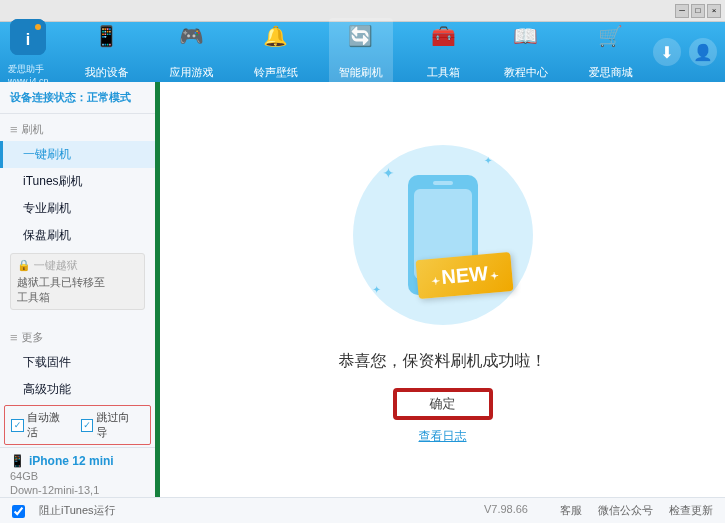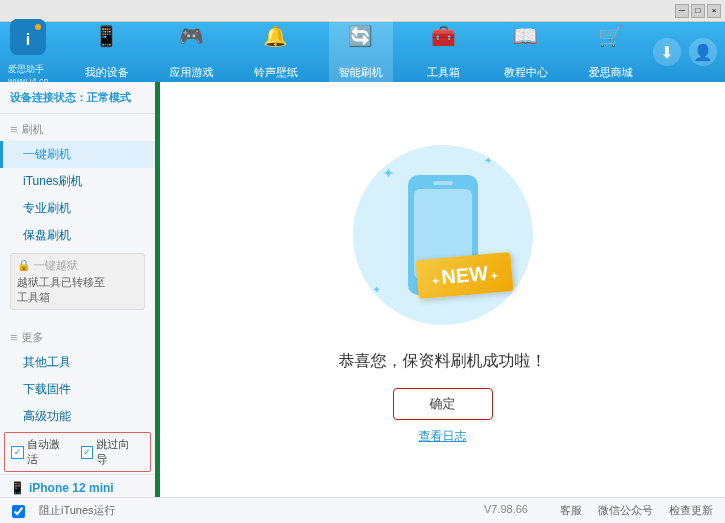--- a/index.html
+++ b/index.html
@@ -93,21 +93,21 @@
     .sidebar-section { margin-top: 4px; }
     .sidebar-section-header {
       display: flex; align-items: center;
       padding: 4px 10px;
       color: #888; font-size: 11px;
     }
     .sidebar-section-icon { margin-right: 4px; font-size: 13px; color: #aaa; }
 
     .sidebar-item {
       padding: 5px 16px 5px 20px;
-      color: #0369a1; font-size: 12px;
+      color: #0f172a; font-size: 12px;
       cursor: pointer;
       border-left: 3px solid transparent;
     }
     .sidebar-item.active {
       background: #e0f0fc;
       border-left: 3px solid #2196d8;
       color: #2196d8;
     }
     .sidebar-divider { height: 1px; background: #e0e4ea; margin: 4px 0; }
 
@@ -242,21 +242,21 @@
     .success-text {
       font-size: 16px;
       color: #333;
       margin-bottom: 16px;
     }
 
     .confirm-btn {
       width: 100px;
       height: 32px;
       background: white;
-      border: 1px solid #b91c1c;
+      border: 4px solid #b91c1c;
       border-radius: 4px;
       font-size: 13px;
       color: #444;
       cursor: pointer;
       display: flex; align-items: center; justify-content: center;
       margin-bottom: 8px;
     }
 
     .learn-more {
       font-size: 12px;
@@ -371,21 +371,20 @@
 工具箱</div>
     </div>
 
     <div class="sidebar-divider"></div>
 
     <div class="sidebar-section">
       <div class="sidebar-more-header">
         <span class="sidebar-section-icon">≡</span>
         <span>更多</span>
       </div>
-      <div class="sidebar-item">其他工具</div>
       <div class="sidebar-item">下载固件</div>
       <div class="sidebar-item">高级功能</div>
     </div>
 
     <div style="flex:1"></div>
 
     <div class="checkboxes-row">
       <div class="checkbox-item">
         <div class="checkbox-box">✓</div>
         <span>自动激活</span>

